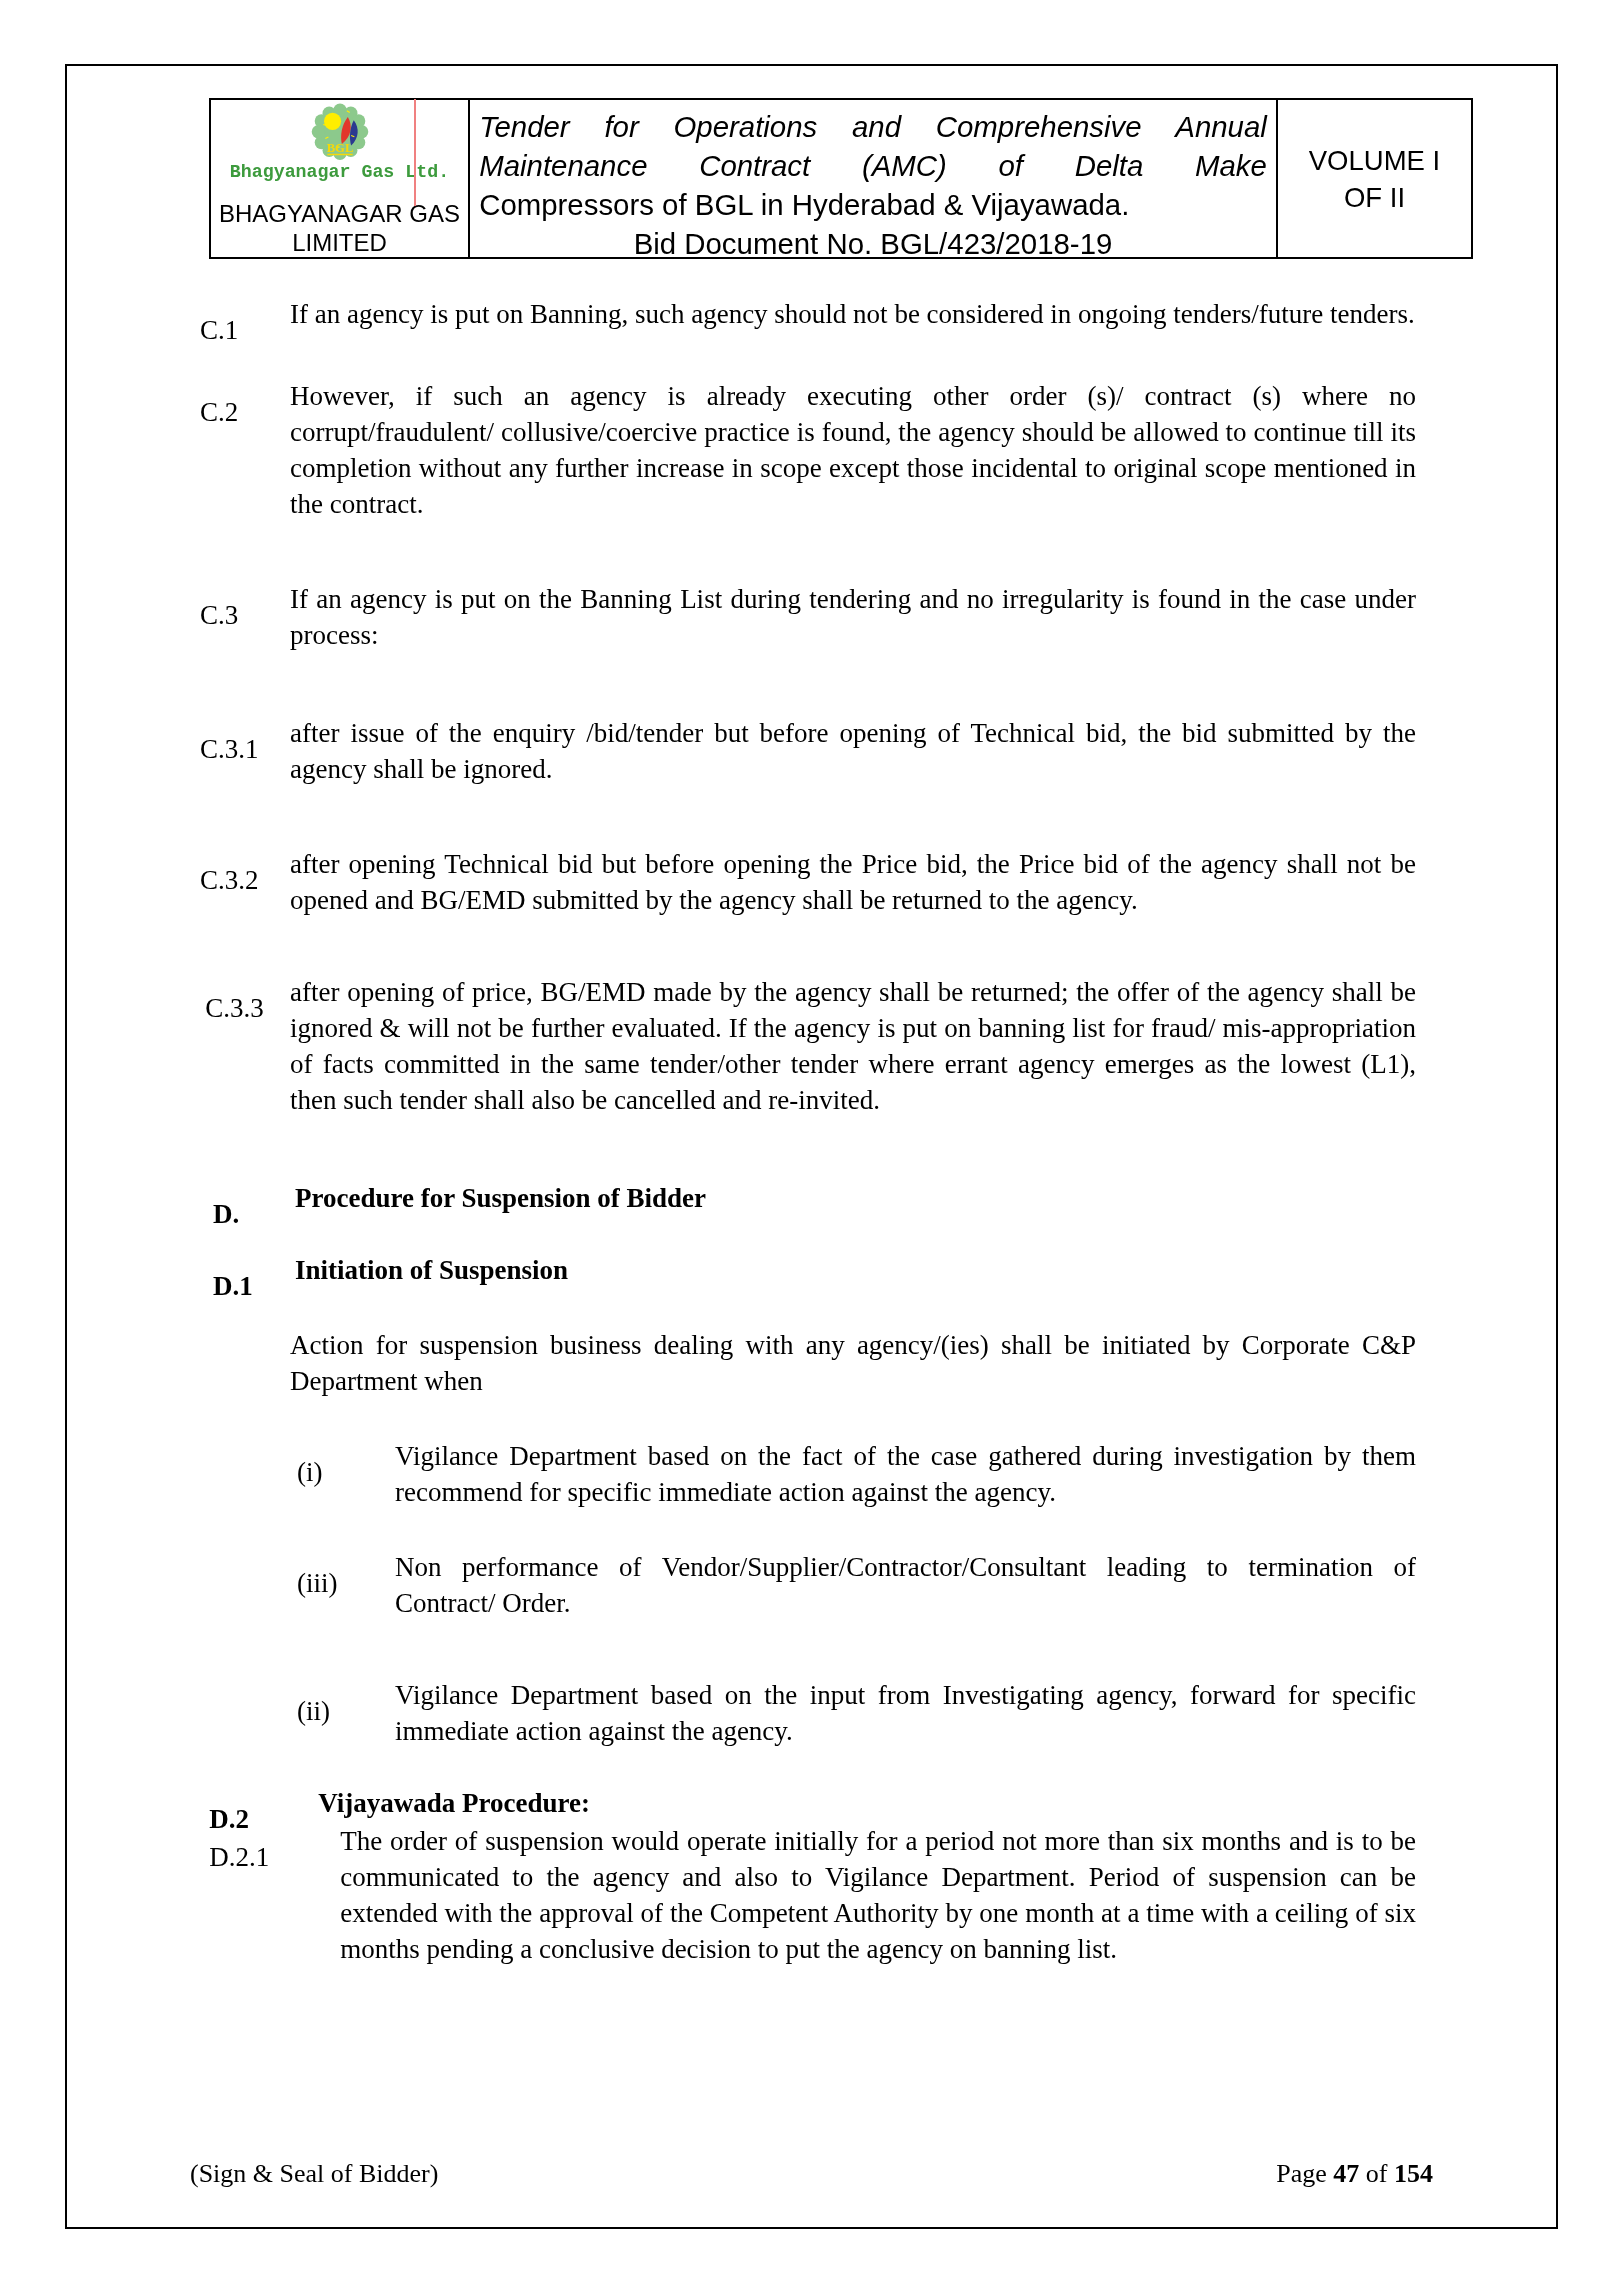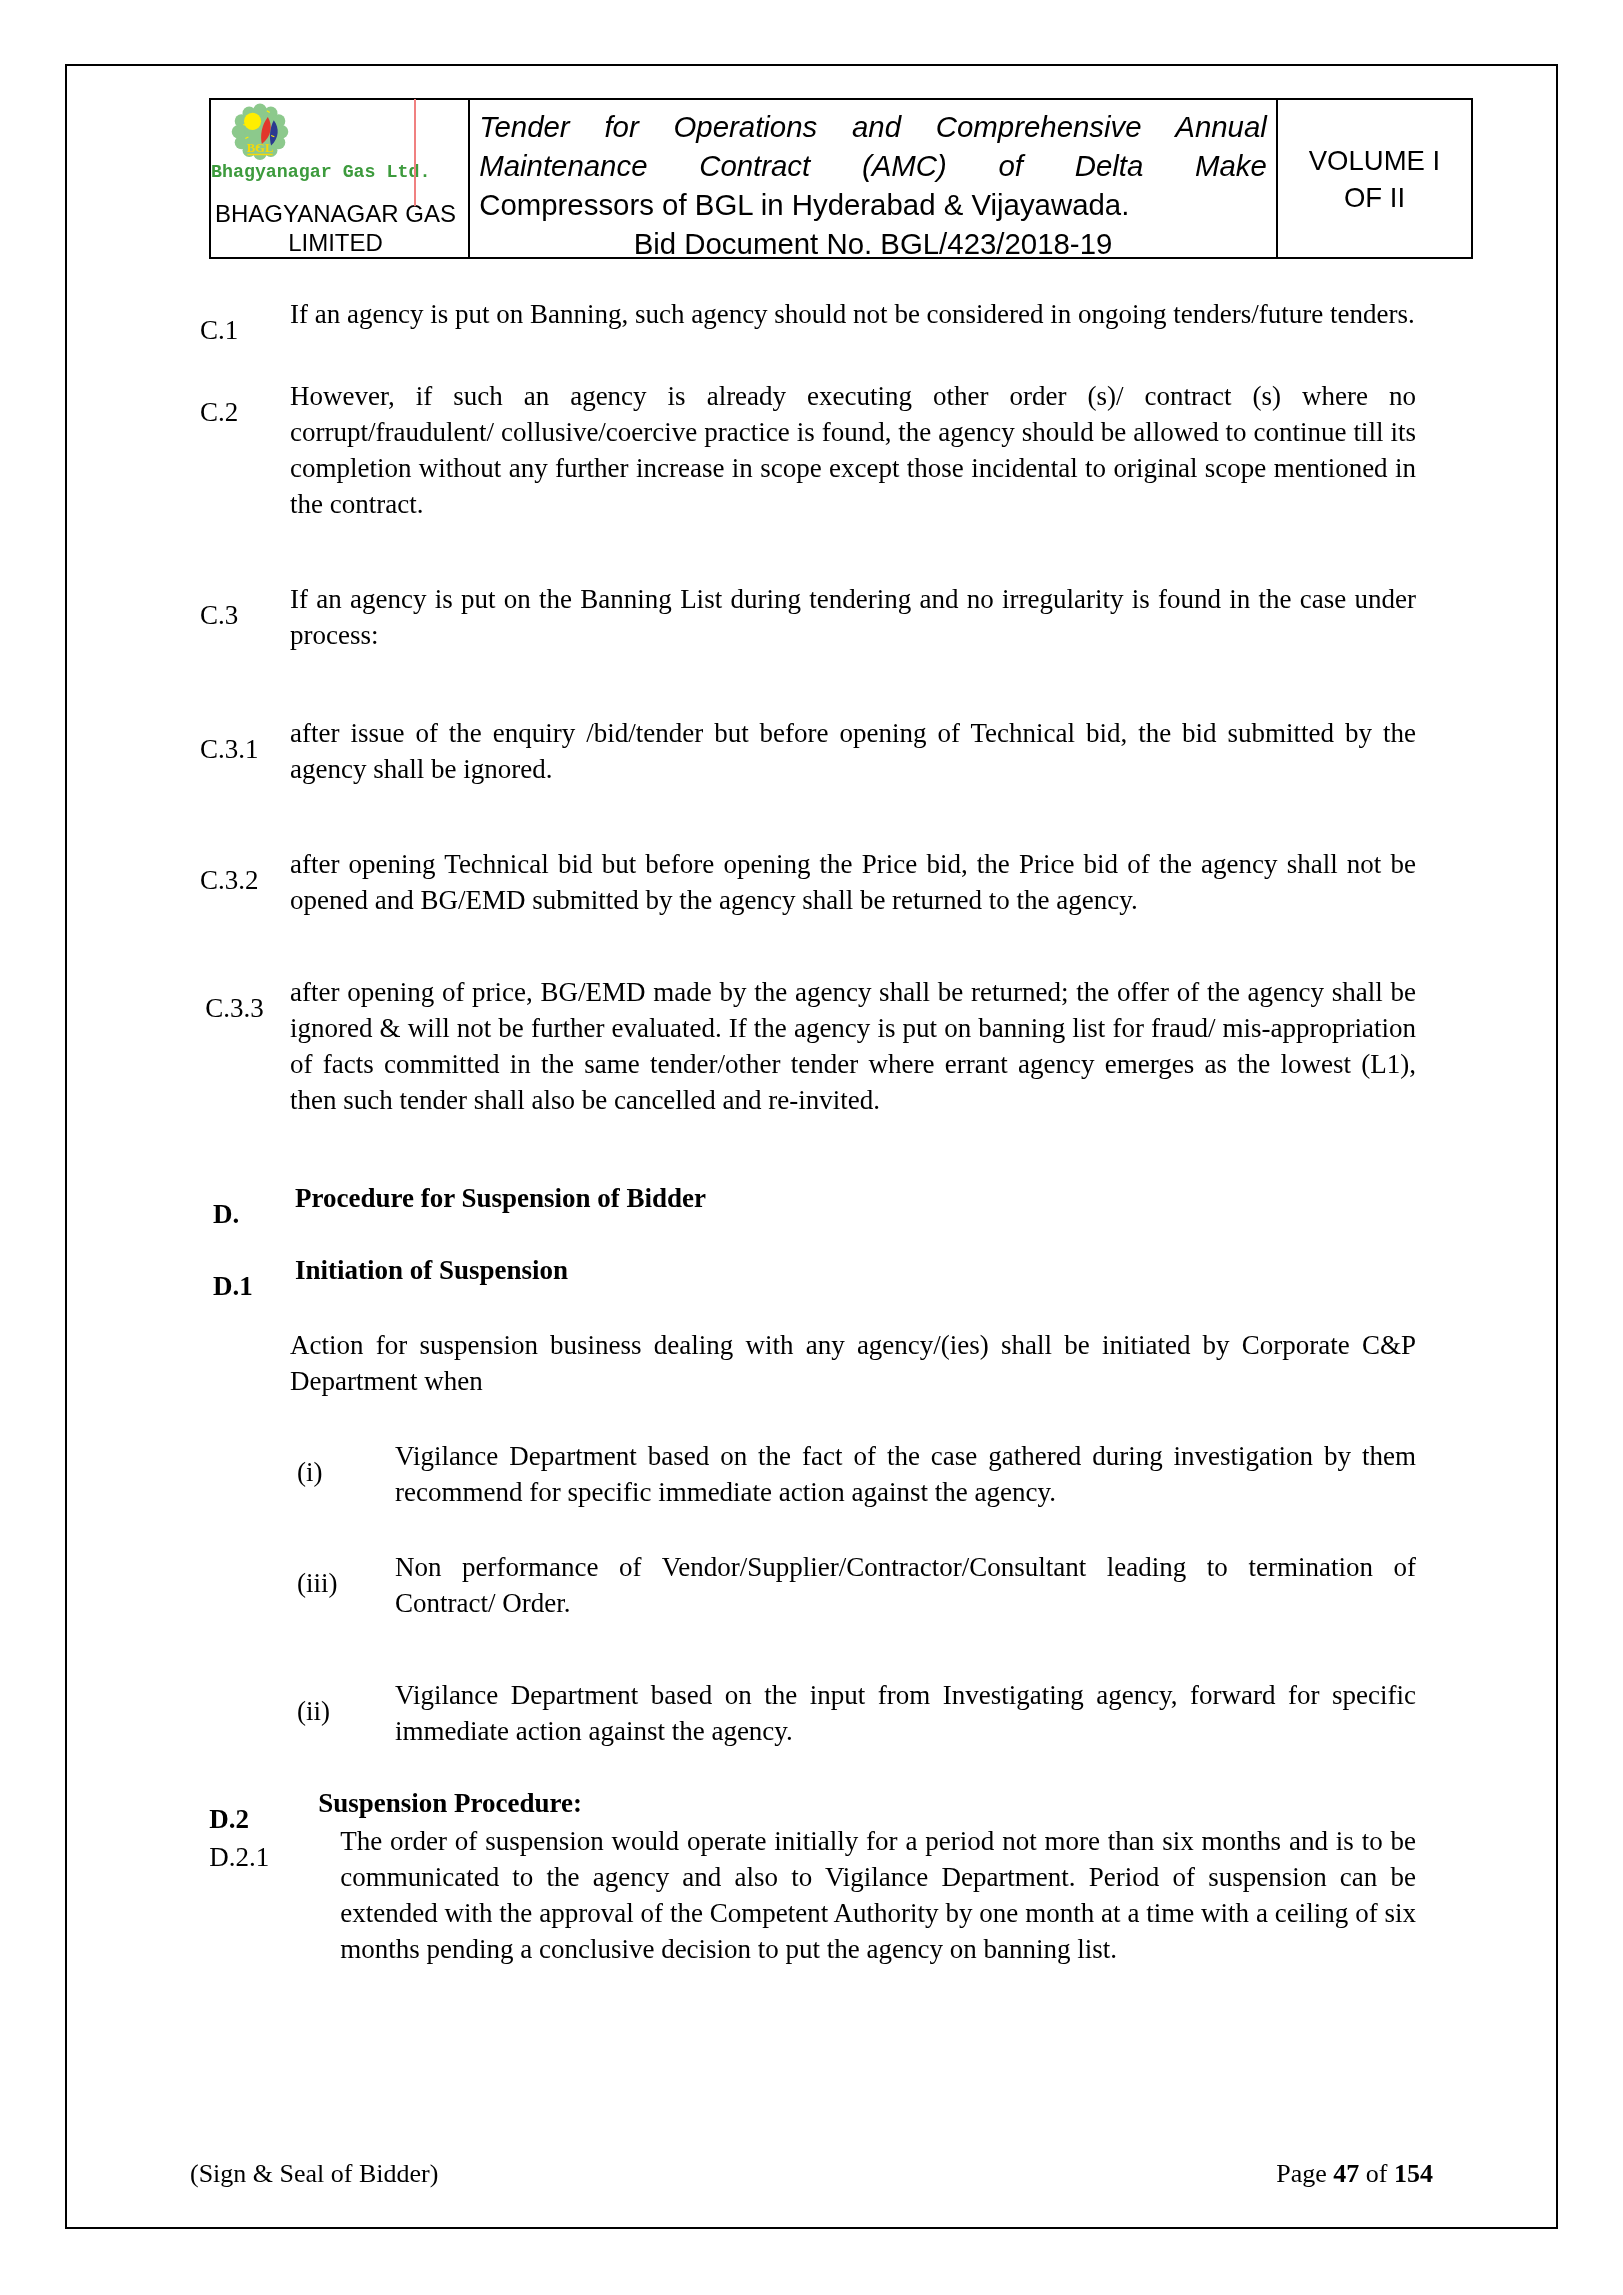--- a/index.html
+++ b/index.html
@@ -5,21 +5,21 @@
   html,body{margin:0;padding:0;background:#ffffff;}
   .page{position:relative;width:1623px;height:2295px;background:#ffffff;overflow:hidden;
         font-family:"Liberation Serif", serif;color:#000;}
   .page-border{position:absolute;left:65px;top:64px;width:1493px;height:2165px;
         border:2.6px solid #000;box-sizing:border-box;}
   
   .header-table{position:absolute;left:209px;top:98px;width:1264px;height:161px;
         display:flex;border:2px solid #000;box-sizing:border-box;background:#fff;}
   .cell{box-sizing:border-box;}
   .logo-cell{width:259px;border-right:2px solid #000;display:flex;flex-direction:column;
-        padding-top:2px;}
+        align-items:center;padding-top:2px;}
   .logo-caption{font-family:Liberation Mono, monospace;font-weight:bold;font-size:18.3px;
         line-height:19.6px;color:#3d9b3d;}
   .org-name{font-family:"Liberation Sans", sans-serif;font-size:24px;line-height:29px;
         text-align:center;margin-top:16px;width:249px;}
   .title-cell{width:808px;border-right:2px solid #000;padding:6.5px 9.2px 0 9.2px;
         font-family:"Liberation Sans", sans-serif;font-size:29.4px;line-height:39px;}
   .t-just{text-align:justify;text-align-last:justify;font-style:italic;}
   .t-left{text-align:left;}
   .t-center{text-align:center;}
   .volume-cell{flex:1;display:flex;flex-direction:column;justify-content:center;align-items:center;
@@ -144,21 +144,21 @@
     <div class="row item mb85">
       <span class="lbl">(iii)</span>
       <span class="txt">Non performance of Vendor/Supplier/Contractor/Consultant leading to termination of Contract/ Order.</span>
     </div>
     <div class="row item mb55">
       <span class="lbl">(ii)</span>
       <span class="txt">Vigilance Department based on the input from Investigating agency, forward for specific immediate action against the agency.</span>
     </div>
     <div class="row headline lvl-d2 mb3">
       <span class="lbl">D.2</span>
-      <span class="txt">Suspension Procedure:</span>
+      <span class="txt">Vijayawada Procedure:</span>
     </div>
     <div class="row sub21">
       <span class="lbl">D.2.1</span>
       <span class="txt">The order of suspension would operate initially for a period not more than six months and is to be communicated to the agency and also to Vigilance Department. Period of suspension can be extended with the approval of the Competent Authority by one month at a time with a ceiling of six months pending a conclusive decision to put the agency on banning list.</span>
     </div>
   </div>
 
   <div class="footer">
     <div>(Sign &amp; Seal of Bidder)</div>
     <div class="pagenum"><span>Page</span>&nbsp;<b>47</b>&nbsp;<span>of</span>&nbsp;<b>154</b></div>

